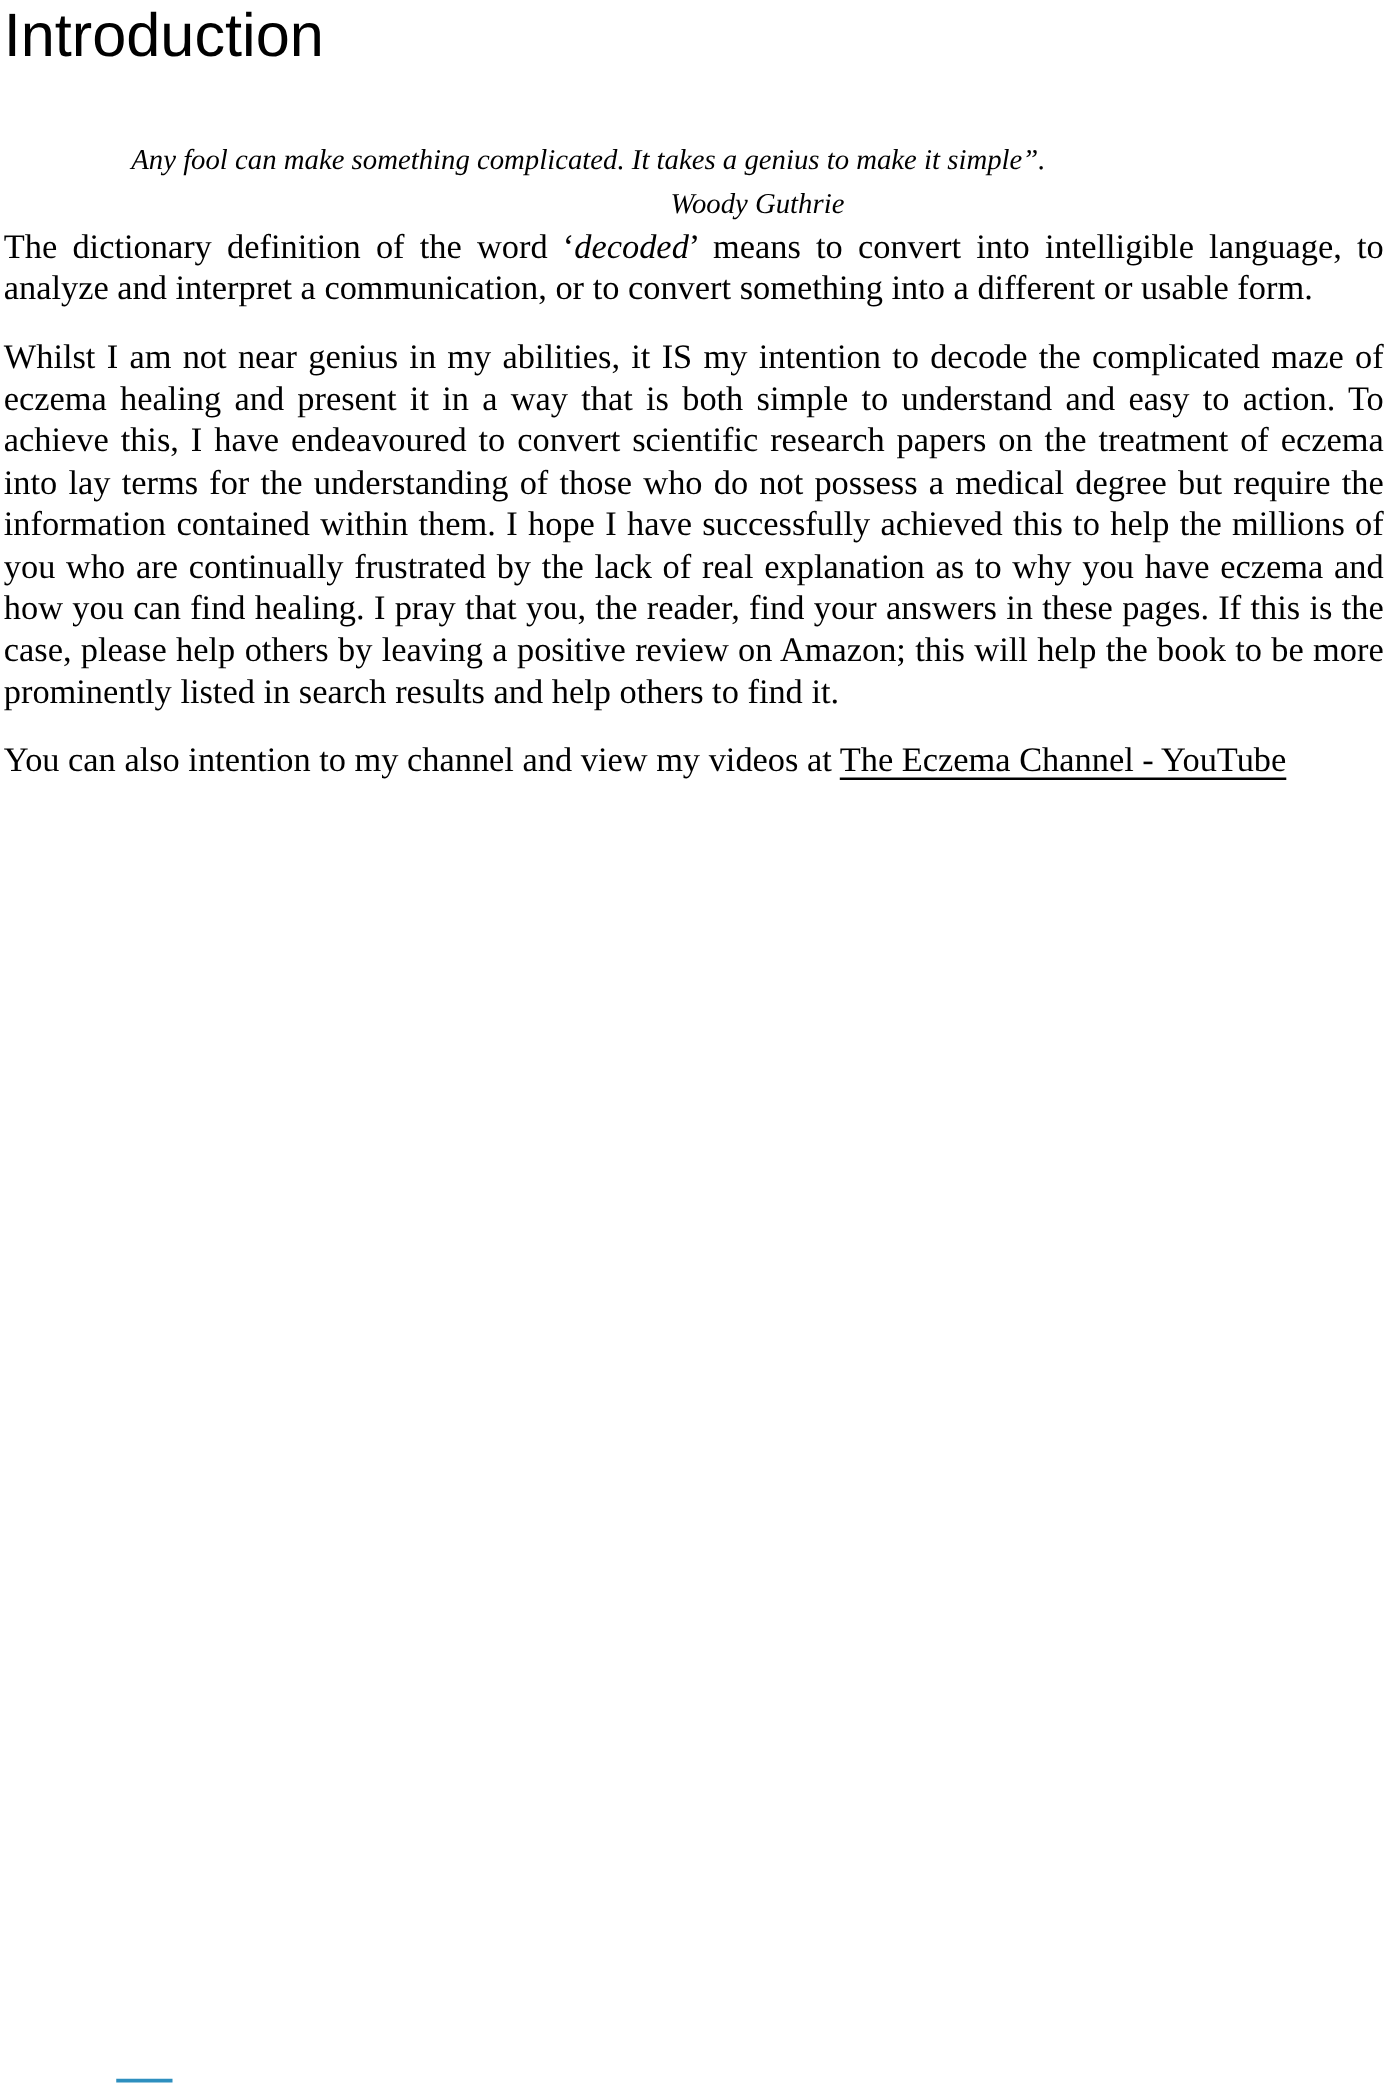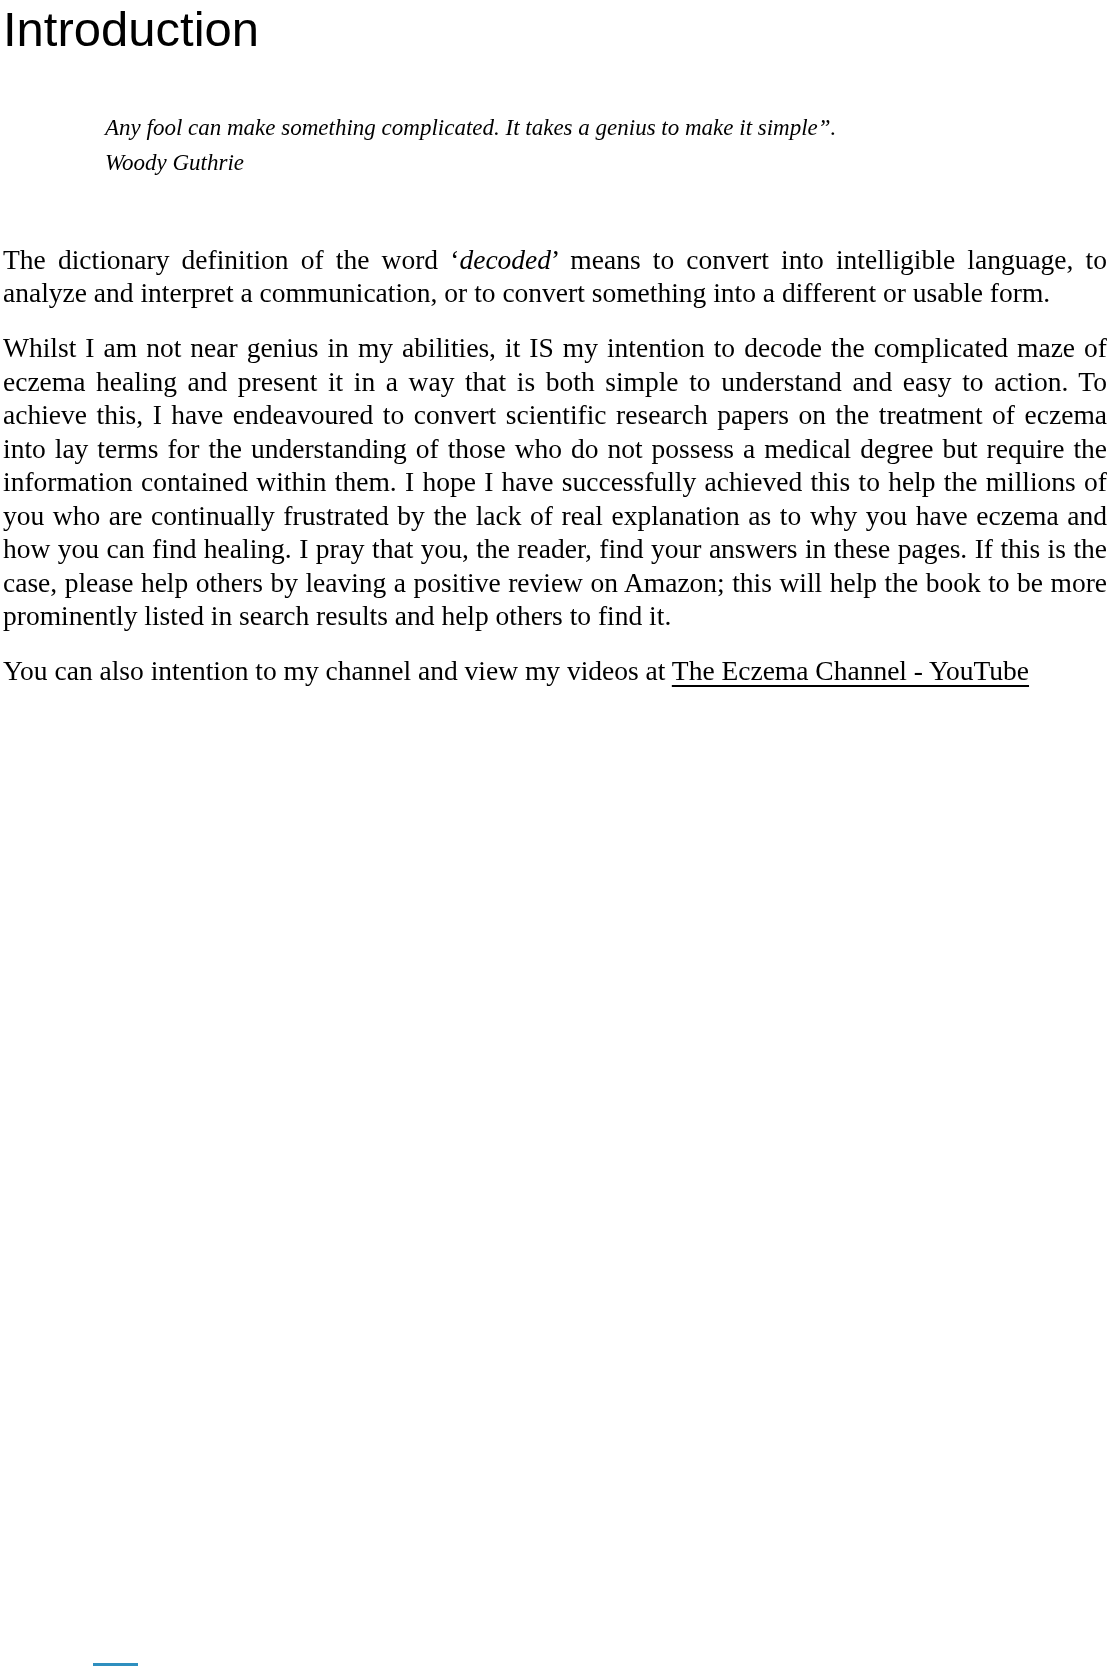--- a/index.html
+++ b/index.html
@@ -34,26 +34,25 @@
     margin: 54px 0 0 102px;
     font-family: "Liberation Serif", serif;
     font-style: italic;
     font-size: 23px;
     line-height: 34px;
   }
   .quote-text {
     margin-right: 110px;
   }
   .quote-attribution {
-    text-align: left;
+    text-align: center;
     margin-top: 1px;
     margin-right: 0;
   }
   .body-text {
-    margin-top: 63px;
   }
   .body-text p {
     font-family: "Liberation Serif", serif;
     font-size: 27.5px;
     line-height: 33.5px;
     text-align: justify;
     margin: 0 0 21.5px 0;
   }
   .emph {
     font-style: italic;

